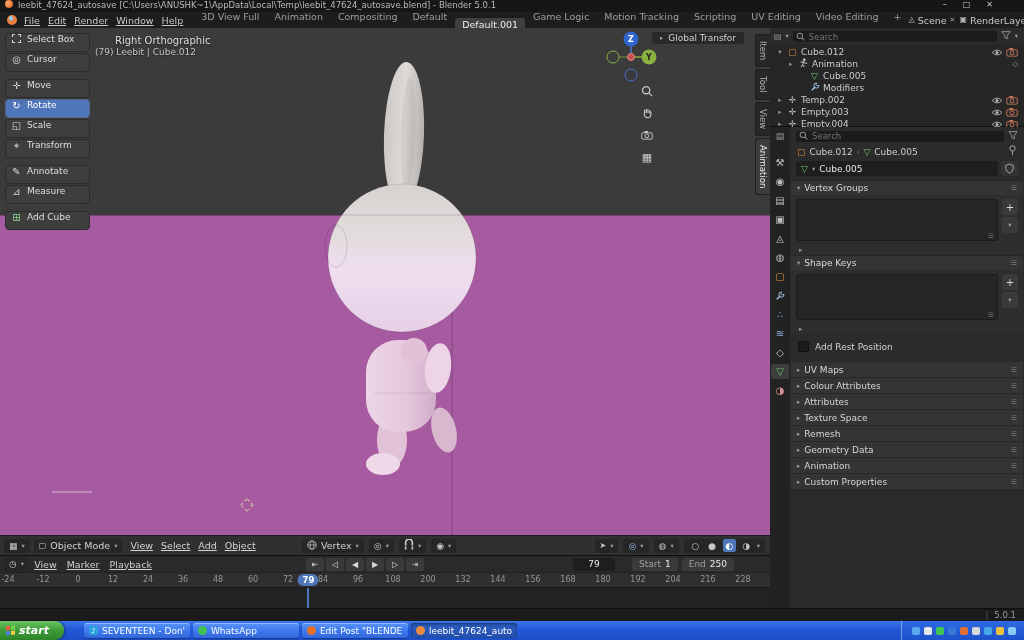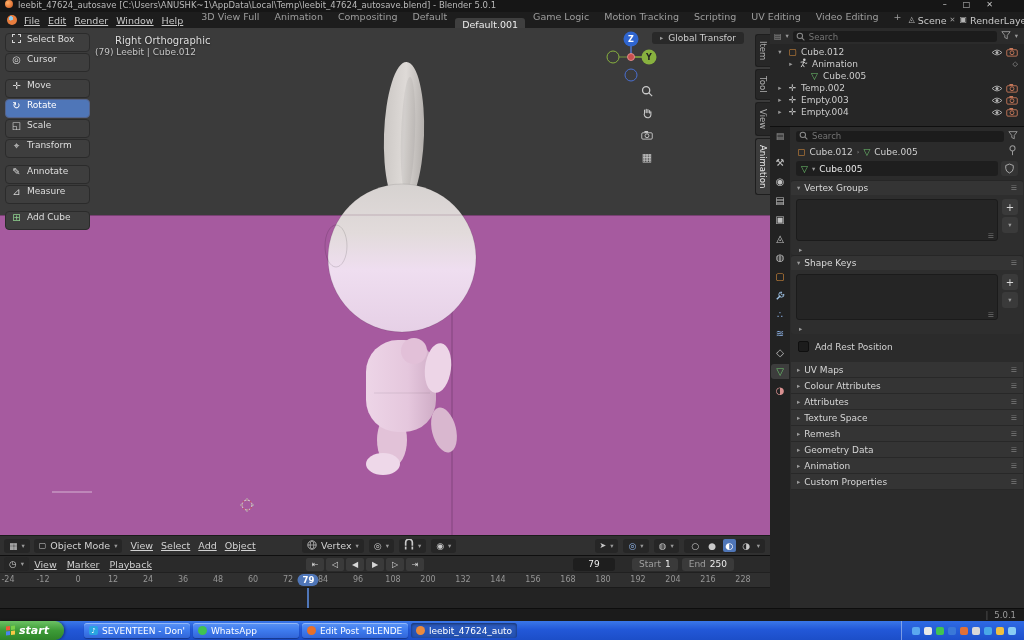--- a/index.html
+++ b/index.html
@@ -504,20 +504,29 @@
       <span>Animation</span>
       <span class="ol-spacer"></span>
           <span class="extra-ic">◇</span>
     </div>
         <div class="ol-row" style="padding-left:28px">
       <span class="disc"></span>
       <span class="ol-ic"><span style="color:#6fc76f">▽</span></span>
       <span>Cube.005</span>
       <span class="ol-spacer"></span>
     </div>
+        <div class="ol-row" style="padding-left:28px">
+      <span class="disc"></span>
+      <span class="ol-ic"><svg width="10" height="10" viewBox="0 0 14 14">
+              <path d="M12.5 4.5 A3.6 3.6 0 1 1 9.5 1.5 L8.3 3.8 L10.2 5.7 Z" fill="none" stroke="#9ec1e4" stroke-width="1.3"></path>
+              <line x1="2.5" y1="11.5" x2="7.5" y2="6.5" stroke="#9ec1e4" stroke-width="2"></line>
+            </svg></span>
+      <span>Modifiers</span>
+      <span class="ol-spacer"></span>
+    </div>
         <div class="ol-row" style="padding-left:6px">
       <span class="disc">▸</span>
       <span class="ol-ic"><span style="color:#c0c0c0">✛</span></span>
       <span>Temp.002</span>
       <span class="ol-spacer"></span>
           <span class="ic">
             <svg width="12" height="9" viewBox="0 0 16 11">
               <path d="M1.5 5.5 Q8 -1 14.5 5.5 Q8 12 1.5 5.5 Z" fill="none" stroke="#b5b5b5" stroke-width="1.2"></path>
               <circle cx="8" cy="5.5" r="2" fill="#b5b5b5"></circle>
             </svg>

